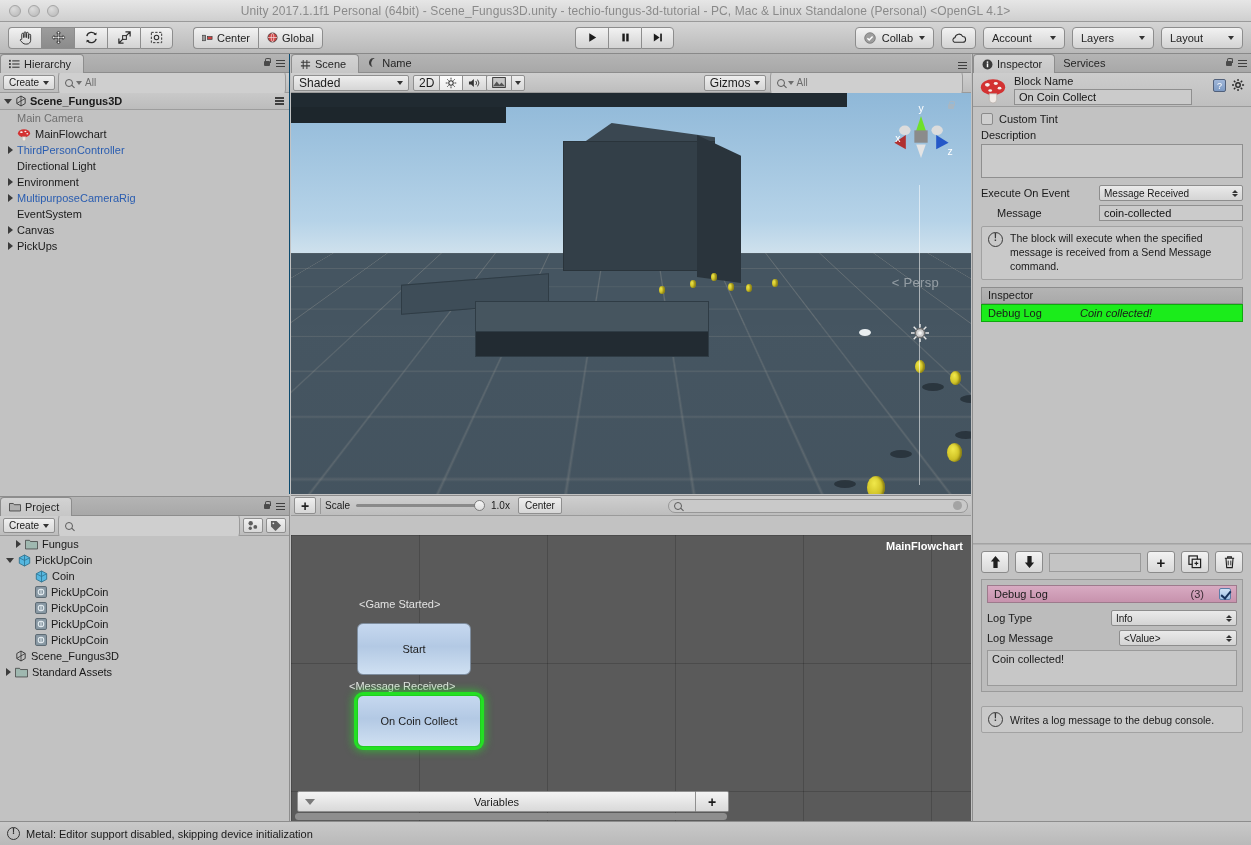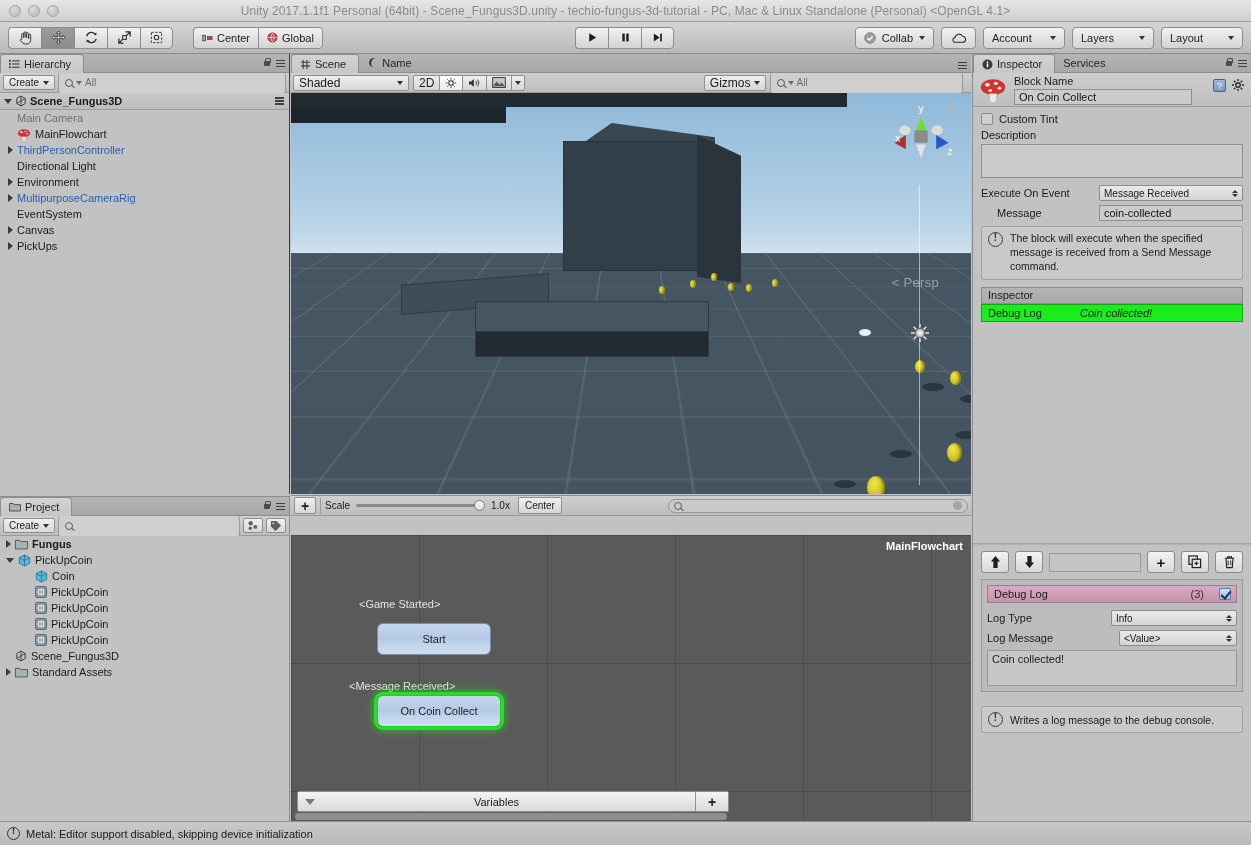--- a/index.html
+++ b/index.html
@@ -222,25 +222,25 @@
      border-radius:7px; display:flex; align-items:center; padding:0 5px; gap:3px; }
   .fc-canvas {
     position:absolute; left:0; right:0; top:39px; bottom:0; background:#5a5a5a; overflow:hidden;
     background-image:
       repeating-linear-gradient(to right, rgba(0,0,0,.17) 0 1px, transparent 1px 128px),
       repeating-linear-gradient(to bottom, rgba(0,0,0,.17) 0 1px, transparent 1px 128px);
   }
   .fc-name { position:absolute; right:8px; top:5px; color:#fff; font-size:11px; font-weight:bold; }
   .fc-eventlabel { position:absolute; color:#e3e3e3; font-size:11px; }
   .fc-block {
-    position:absolute; width:114px; height:32px; border-radius:6px;
+    position:absolute; width:114px; height:52px; border-radius:6px;
     background: linear-gradient(#c6d8ef, #b3c9e4 45%, #cfe0f2);
     border:1px solid #7e8d9e;
     display:flex; align-items:center; justify-content:center;
-    font-size:11px; color:#1c1c1c;margin-left:20px;
+    font-size:11px; color:#1c1c1c;
   }
   .fc-block.selected {
     box-shadow: 0 0 0 3px #23e023, 0 0 9px 4px rgba(35,224,35,.65);
     border-color:#1fcf1f;
   }
   .vars-bar {
     position:absolute; left:6px; bottom:9px; width:432px; height:21px; display:flex;
   }
   .vars-main {
     flex:1; background:linear-gradient(#f4f4f4,#d9d9d9); border:1px solid #8f8f8f;
@@ -575,21 +575,21 @@
       </div>
       <div class="iconbtn-sm">
         <svg width="12" height="11" viewBox="0 0 13 12">
             <path d="M1 1h6l5 5-6 6-5-5z" fill="#5e5e5e"></path>
             <circle cx="3.6" cy="3.6" r="1" fill="#e8e8e8"></circle>
           </svg>
       </div>
     </div>
     <div class="pbody">
       <div id="project-rows">
-          <div class="prow" style="padding-left: 6px; font-weight: bold;">
+          <div class="prow" style="padding-left: 16px;">
             <span class="tri"></span>
             <svg class="folder" viewBox="0 0 14 11">
               <path d="M.5 1h4.4l1 1.3h7.6v8H.5z" fill="#9fb8b0" stroke="#3c3c3c" stroke-width=".8"></path>
             </svg>
             <span>Fungus</span>
           </div>
           <div class="prow" style="padding-left: 6px;">
             <span class="tri open"></span>
             <svg class="cube" viewBox="0 0 14 14">
               <path d="M7 1l5.6 3v6L7 13 1.4 10V4z" fill="#55b7e0" stroke="#2a6d8a" stroke-width=".9"></path>

